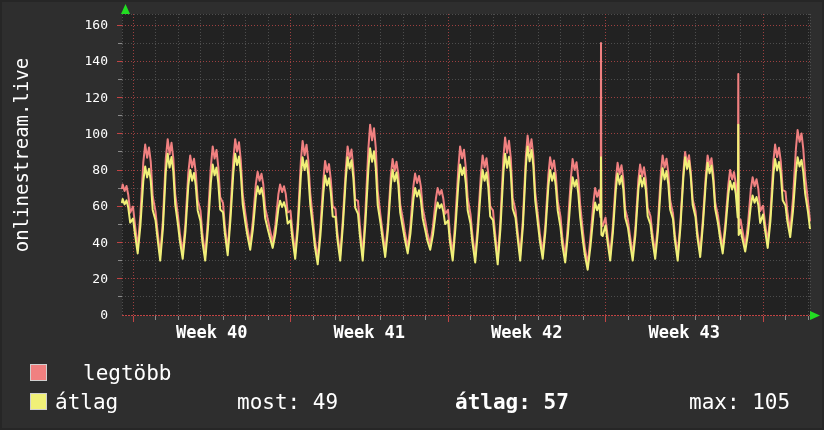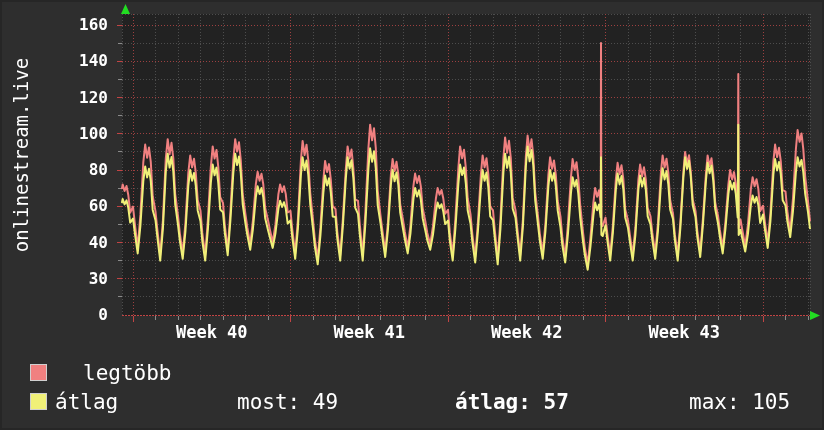--- a/index.html
+++ b/index.html
@@ -2,21 +2,21 @@
 <html><head>
 <meta charset="utf-8">
 <style>
   html,body{margin:0;padding:0;background:#1a1a1a;}
   .mono{font-family:"DejaVu Sans Mono","Liberation Mono",monospace;color:#ffffff;}
   #graph{
     position:relative;width:824px;height:430px;background:#2e2e2e;
     overflow:hidden;box-shadow:inset 0 0 0 2px #262626;
   }
   #chart-svg{position:absolute;left:0;top:0;}
-  .ylabel{position:absolute;width:78px;text-align:right;font-size:16px;line-height:24px;font-weight:bold;}
+  .ylabel{position:absolute;width:78px;text-align:right;font-size:13px;line-height:24px;}
   .xlabel{position:absolute;width:140px;text-align:center;font-size:17px;line-height:24px;font-weight:bold;}
   .vtitle{
     position:absolute;left:21px;top:155px;font-size:19px;white-space:nowrap;
     transform:translate(-50%,-50%) rotate(-90deg);
   }
   .legend-row{position:absolute;left:30px;height:20px;}
   .swatch{
     position:absolute;width:15px;height:15px;border:1px solid #d0d0d0;
     box-sizing:content-box;
   }
@@ -133,21 +133,21 @@
       <polyline points="122.0,188.3 122.7,184.5 124.6,191.0 126.5,186.0 128.3,195.0 130.2,212.7 133.0,206.6 134.8,223.4 137.7,247.9 140.4,214.9 143.3,162.3 145.2,144.6 147.1,157.7 149.0,147.5 150.8,162.2 152.7,196.3 155.5,211.4 157.3,229.0 160.2,255.2 162.9,220.4 165.8,158.4 167.7,139.2 169.6,154.3 171.5,142.8 173.3,158.4 175.2,194.1 178.0,215.9 179.8,233.1 182.7,253.4 185.4,223.5 188.3,173.0 190.2,155.5 192.1,167.3 194.0,158.7 195.8,173.0 197.7,200.1 200.5,210.7 202.3,232.9 205.2,255.2 207.9,219.4 210.8,167.4 212.7,146.4 214.6,158.5 216.5,149.9 218.3,167.4 220.2,197.3 223.0,202.9 224.8,225.3 227.7,249.8 230.4,212.0 233.3,160.3 235.2,139.2 237.1,151.6 239.0,142.3 240.8,160.3 242.7,194.0 245.5,214.7 247.3,227.2 250.2,244.3 252.9,220.6 255.8,184.5 257.6,171.8 259.6,180.8 261.5,173.8 263.3,184.5 265.2,208.3 268.0,220.3 269.8,229.1 272.7,242.5 275.4,224.9 278.4,194.1 280.1,184.5 282.1,192.1 284.0,186.2 285.8,194.1 287.7,212.5 290.5,210.9 292.3,229.5 295.2,253.4 297.9,219.6 300.9,160.5 302.6,141.0 304.6,155.0 306.5,144.7 308.3,160.5 310.2,192.5 313.0,219.6 314.8,239.0 317.7,258.8 320.4,227.4 323.4,179.5 325.1,160.9 327.1,172.0 329.0,164.1 330.8,179.5 332.7,206.0 335.5,209.2 337.3,231.8 340.2,255.2 342.9,218.2 345.9,167.5 347.6,146.4 349.6,158.4 351.5,149.6 353.3,167.5 355.2,199.5 358.0,200.9 359.8,224.7 362.7,255.2 365.4,211.6 368.4,148.3 370.1,124.7 372.1,140.3 374.0,128.2 375.8,148.2 377.7,190.6 380.5,215.5 382.3,229.8 385.2,251.6 387.9,222.9 390.9,174.5 392.6,159.1 394.6,171.1 396.5,161.8 398.3,174.5 400.2,204.5 403.0,220.0 404.8,231.7 407.7,247.9 410.4,225.8 413.4,186.2 415.1,173.6 417.1,183.1 419.0,176.0 420.8,186.2 422.7,208.1 425.5,222.3 427.3,232.9 430.2,244.3 432.9,226.7 435.9,198.5 437.6,188.1 439.6,194.7 441.5,190.0 443.3,198.5 445.2,213.8 448.0,209.7 449.8,232.4 452.7,255.2 455.4,218.6 458.4,167.6 460.1,146.4 462.1,158.3 464.0,149.7 465.8,167.6 467.7,198.5 470.5,214.2 472.3,233.8 475.2,257.0 477.9,222.6 480.9,174.4 482.6,155.5 484.6,167.3 486.5,158.3 488.3,174.4 490.2,206.5 493.0,210.5 494.8,230.0 497.7,258.8 500.4,220.2 503.4,158.0 505.1,137.4 507.1,152.8 509.0,140.8 510.8,158.0 512.7,197.9 515.5,210.1 517.3,228.4 520.2,255.2 522.9,219.4 525.9,155.5 527.6,135.6 529.6,151.1 531.5,139.3 533.3,155.5 535.2,192.0 538.0,216.4 539.8,233.6 542.7,253.4 545.4,224.0 548.4,174.6 550.1,157.3 552.1,168.8 554.0,160.5 555.8,174.6 557.7,201.0 560.5,216.7 562.3,236.9 565.2,257.0 567.9,224.7 570.9,178.1 572.6,159.1 574.6,169.9 576.5,162.2 578.3,178.1 580.2,205.1 583.0,232.0 584.8,247.3 587.7,264.3 590.4,238.2 593.4,202.6 595.1,188.1 597.1,196.7 599.0,190.3 600.6,204.5 600.8,202.6 601.0,43.1 601.4,224.4 602.7,226.0 605.5,217.6 607.3,233.3 610.2,255.2 612.9,225.1 615.9,178.9 617.6,162.8 619.6,174.2 621.5,165.3 623.3,178.8 625.2,209.3 628.0,220.6 629.8,234.3 632.7,255.2 635.4,227.7 638.4,179.5 640.1,164.6 642.1,176.4 644.0,167.3 645.8,179.5 647.7,208.1 650.5,216.3 652.3,232.7 655.2,253.4 657.9,223.9 660.9,172.6 662.6,155.5 664.6,167.6 666.5,158.7 668.3,172.6 670.2,200.2 673.0,213.6 674.8,234.2 677.7,255.2 680.4,221.8 683.4,171.6 685.1,151.9 687.1,163.5 689.0,155.2 690.8,171.6 692.7,199.6 695.5,210.9 697.3,230.8 700.2,251.6 702.9,218.8 705.9,174.1 707.6,155.5 709.6,166.1 711.5,158.3 713.3,174.1 715.2,202.5 718.0,215.6 719.8,229.7 722.7,247.9 725.4,222.0 728.4,184.0 730.1,170.0 732.1,179.4 734.0,172.1 735.8,184.0 737.7,209.4 737.8,209.3 738.3,73.9 738.7,228.3 740.5,219.4 742.3,230.0 745.2,246.1 747.9,224.9 750.9,188.7 752.6,177.3 754.6,186.2 756.5,179.2 758.3,188.7 760.2,211.0 763.0,205.7 764.8,221.3 767.7,242.5 770.4,213.3 773.4,161.3 775.1,144.6 777.1,157.1 779.0,147.8 780.8,161.3 782.7,189.9 785.5,191.6 787.3,211.0 790.2,231.6 792.9,199.7 795.9,149.0 797.6,130.1 799.6,141.8 801.5,133.4 803.3,149.1 805.2,176.5 808.0,201.3 809.8,219.1 810.0,220.4" fill="none" stroke="#f08080" stroke-width="2" stroke-linejoin="round" stroke-linecap="round"></polyline>
       <polyline points="122.0,202.2 122.7,199.0 124.6,204.4 126.5,200.3 128.3,207.8 130.2,222.6 133.0,218.6 134.8,232.7 137.7,253.4 140.4,225.6 143.3,181.2 145.2,166.4 147.1,177.4 149.0,168.8 150.8,181.2 152.7,209.9 155.5,220.2 157.3,236.5 160.2,260.6 162.9,228.6 165.8,171.4 167.7,153.7 169.6,167.6 171.5,157.0 173.3,171.4 175.2,204.3 178.0,224.8 179.8,240.4 182.7,258.8 185.4,231.7 188.3,185.9 190.2,170.0 192.1,180.7 194.0,172.9 195.8,185.9 197.7,210.4 200.5,221.3 202.3,241.0 205.2,260.6 207.9,229.0 210.8,183.1 212.7,164.6 214.6,175.2 216.5,167.6 218.3,183.1 220.2,209.5 223.0,212.2 224.8,232.7 227.7,255.2 230.4,220.5 233.3,173.1 235.2,153.7 237.1,165.1 239.0,156.5 240.8,173.1 242.7,204.0 245.5,223.8 247.3,234.8 250.2,249.8 252.9,229.0 255.8,197.4 257.6,186.3 259.6,194.1 261.5,188.0 263.3,197.4 265.2,218.3 268.0,229.9 269.8,237.0 272.7,247.9 275.4,233.6 278.4,208.6 280.1,200.8 282.1,207.0 284.0,202.2 285.8,208.6 287.7,223.6 290.5,220.4 292.3,237.3 295.2,258.8 297.9,228.3 300.9,174.9 302.6,157.3 304.6,170.0 306.5,160.6 308.3,174.9 310.2,203.8 313.0,228.6 314.8,246.2 317.7,264.3 320.4,235.7 323.4,192.3 325.1,175.4 327.1,185.5 329.0,178.3 330.8,192.3 332.7,216.4 335.5,217.0 337.3,238.4 340.2,260.6 342.9,225.4 345.9,177.3 347.6,157.3 349.6,168.7 351.5,160.3 353.3,177.3 355.2,207.7 358.0,213.9 359.8,234.4 362.7,260.6 365.4,223.1 368.4,168.6 370.1,148.3 372.1,161.7 374.0,151.3 375.8,168.5 377.7,205.0 380.5,223.1 382.3,236.5 385.2,257.0 387.9,230.0 390.9,184.5 392.6,170.0 394.6,181.3 396.5,172.5 398.3,184.5 400.2,212.7 403.0,228.8 404.8,239.1 407.7,253.4 410.4,233.9 413.4,199.2 415.1,188.1 417.1,196.5 419.0,190.2 420.8,199.2 422.7,218.4 425.5,231.3 427.3,240.2 430.2,249.8 432.9,235.0 435.9,211.4 437.6,202.6 439.6,208.1 441.5,204.2 443.3,211.4 445.2,224.1 448.0,220.5 449.8,240.5 452.7,260.6 455.4,228.3 458.4,183.3 460.1,164.6 462.1,175.1 464.0,167.5 465.8,183.3 467.7,210.5 470.5,223.5 472.3,241.3 475.2,262.4 477.9,231.1 480.9,187.2 482.6,170.0 484.6,180.7 486.5,172.5 488.3,187.2 490.2,216.4 493.0,220.2 494.8,238.0 497.7,264.3 500.4,229.1 503.4,172.5 505.1,153.7 507.1,167.8 509.0,156.8 510.8,172.4 512.7,208.8 515.5,217.6 517.3,235.0 520.2,260.6 522.9,226.5 525.9,165.4 527.6,146.4 529.6,161.3 531.5,150.0 533.3,165.4 535.2,200.3 538.0,224.7 539.8,240.5 542.7,258.8 545.4,231.6 548.4,186.0 550.1,170.0 552.1,180.7 554.0,172.9 555.8,186.0 557.7,210.4 560.5,227.4 562.3,244.9 565.2,262.4 567.9,234.3 570.9,193.7 572.6,177.3 574.6,186.6 576.5,179.9 578.3,193.7 580.2,217.3 583.0,241.3 584.8,254.8 587.7,269.7 590.4,246.8 593.4,215.4 595.1,202.6 597.1,210.2 599.0,204.5 600.6,217.1 600.8,215.4 601.0,157.3 601.4,234.7 602.7,236.0 605.5,225.2 607.3,240.0 610.2,260.6 612.9,232.3 615.9,188.8 617.6,173.6 619.6,184.4 621.5,176.0 623.3,188.8 625.2,217.4 628.0,228.1 629.8,241.0 632.7,260.6 635.4,234.8 638.4,189.5 640.1,175.4 642.1,186.6 644.0,178.0 645.8,189.5 647.7,216.4 650.5,224.5 652.3,239.7 655.2,258.8 657.9,231.5 660.9,184.0 662.6,168.2 664.6,179.4 666.5,171.1 668.3,184.0 670.2,209.6 673.0,219.0 674.8,239.6 677.7,260.6 680.4,227.3 683.4,177.0 685.1,157.3 687.1,168.9 689.0,160.6 690.8,177.0 692.7,205.1 695.5,217.1 697.3,236.6 700.2,257.0 702.9,224.9 705.9,181.0 707.6,162.8 709.6,173.2 711.5,165.5 713.3,181.0 715.2,208.9 718.0,223.3 719.8,236.4 722.7,253.4 725.4,229.2 728.4,193.9 730.1,180.9 732.1,189.6 734.0,182.8 735.8,193.9 737.7,217.5 737.8,217.4 738.3,124.7 738.7,235.0 740.5,229.8 742.3,238.4 745.2,251.6 747.9,234.2 750.9,204.7 752.6,195.4 754.6,202.7 756.5,197.0 758.3,204.7 760.2,222.9 763.0,214.5 764.8,228.7 767.7,247.9 770.4,221.4 773.4,174.2 775.1,159.1 777.1,170.4 779.0,162.0 780.8,174.2 782.7,200.2 785.5,205.6 787.3,220.9 790.2,237.1 792.9,211.9 795.9,172.2 797.6,157.3 799.6,166.5 801.5,159.9 803.3,172.2 805.2,193.8 808.0,212.1 809.8,227.2 810.0,228.3" fill="none" stroke="#f0f078" stroke-width="2" stroke-linejoin="round" stroke-linecap="round"></polyline>
       <polygon points="125.5,4 121,14 130,14" fill="#22dd22"></polygon>
       <polygon points="820,315.5 810,311 810,320" fill="#22dd22"></polygon>
     </svg>
 
   <div class="vtitle mono">onlinestream.live</div>
 
   <div id="ylabels">
       <div class="ylabel mono" style="left: 30px; top: 303px;">0</div>
-      <div class="ylabel mono" style="left: 30px; top: 266.75px;">30</div>
+      <div class="ylabel mono" style="left: 30px; top: 266.75px;">20</div>
       <div class="ylabel mono" style="left: 30px; top: 230.5px;">40</div>
       <div class="ylabel mono" style="left: 30px; top: 194.25px;">60</div>
       <div class="ylabel mono" style="left: 30px; top: 158px;">80</div>
       <div class="ylabel mono" style="left: 30px; top: 121.75px;">100</div>
       <div class="ylabel mono" style="left: 30px; top: 85.5px;">120</div>
       <div class="ylabel mono" style="left: 30px; top: 49.25px;">140</div>
       <div class="ylabel mono" style="left: 30px; top: 13px;">160</div>
     </div>
   <div id="xlabels">
       <div class="xlabel mono" style="left: 141.75px; top: 320px;">Week 40</div>

